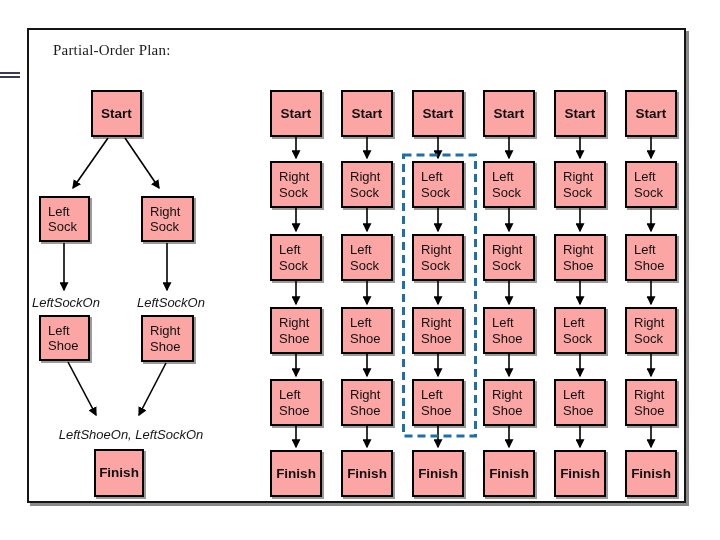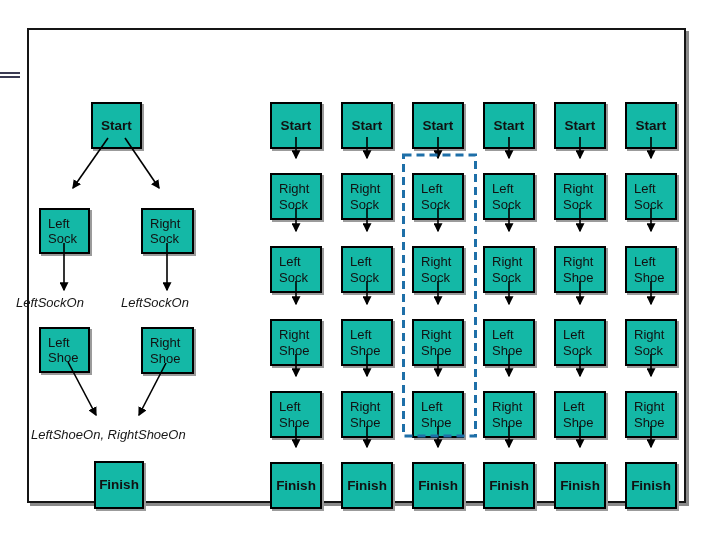--- a/index.html
+++ b/index.html
@@ -2,49 +2,50 @@
 <html><head>
 <meta charset="utf-8">
 <style>
   html,body{margin:0;padding:0;background:#fff;}
   .stage{position:relative;width:720px;height:540px;background:#ffffff;overflow:hidden;
          font-family:"Liberation Sans",sans-serif;color:#111;}
   .frame{position:absolute;left:27px;top:28px;width:659px;height:475px;box-sizing:border-box;
          border:2px solid #151515;background:#ffffff;box-shadow:3px 3px 0 #8a8a8a;}
   .title{position:absolute;font-family:"Liberation Serif",serif;font-size:15px;
          letter-spacing:.2px;color:#1b1b1b;white-space:nowrap;}
-  .box{position:absolute;box-sizing:border-box;border:2px solid #000;background:#14b8a6;
-       box-shadow:2px 2px 0 #9b9b9b;display:flex;font-size:13px;line-height:1.16;margin-top:12px;}
+  .box{position:absolute;box-sizing:border-box;border:2px solid #000;background:#fca5a5;
+       box-shadow:2px 2px 0 #9b9b9b;display:flex;font-size:13px;line-height:1.16;}
   .box.step{align-items:center;justify-content:flex-start;padding-left:7px;text-align:left;}
   .box.terminal{align-items:center;justify-content:center;font-weight:bold;font-size:13.5px;}
-  .annot{position:absolute;font-style:italic;font-size:13px;white-space:nowrap;
+  .annot{position:absolute;font-style:italic;font-size:13px;text-align:center;white-space:nowrap;
          color:#161616;}
   .edge-line{position:absolute;left:0;width:20px;height:2px;background:#3a3a52;}
   svg.overlay{position:absolute;left:0;top:0;width:720px;height:540px;pointer-events:none;}
 </style>
 </head>
 <body>
 
 <div class="stage">
   <div class="edge-line" style="top:72px"></div>
   <div class="edge-line" style="top:76px"></div>
 
   <div class="frame"></div>
 
+  <div class="title" style="left:53px;top:42px">Partial-Order Plan:</div>
 
   <div id="boxes">
       <div class="box terminal" style="left: 91px; top: 90px; width: 51px; height: 47px;">Start</div>
       <div class="box step" style="left: 39px; top: 196px; width: 51px; height: 46px;">Left Sock</div>
       <div class="box step" style="left: 141px; top: 196px; width: 53px; height: 46px;">Right Sock</div>
       <div class="box step" style="left: 39px; top: 315px; width: 51px; height: 46px;">Left Shoe</div>
       <div class="box step" style="left: 141px; top: 315px; width: 53px; height: 47px;">Right Shoe</div>
       <div class="box terminal" style="left: 94px; top: 449px; width: 50px; height: 48px;">Finish</div>
       <div class="annot" style="left: 16px; top: 295px; width: 100px;">LeftSockOn</div>
       <div class="annot" style="left: 121px; top: 295px; width: 100px;">LeftSockOn</div>
-      <div class="annot" style="left: 31px; top: 427px; width: 200px;">LeftShoeOn, RightShoeOn</div>
+      <div class="annot" style="left: 31px; top: 427px; width: 200px;">LeftShoeOn, LeftSockOn</div>
       <div class="box terminal" style="left: 270px; top: 90px; width: 52px; height: 47px;">Start</div>
       <div class="box step" style="left: 270px; top: 161px; width: 52px; height: 47px;">Right Sock</div>
       <div class="box step" style="left: 270px; top: 234px; width: 52px; height: 47px;">Left Sock</div>
       <div class="box step" style="left: 270px; top: 307px; width: 52px; height: 47px;">Right Shoe</div>
       <div class="box step" style="left: 270px; top: 379px; width: 52px; height: 47px;">Left Shoe</div>
       <div class="box terminal" style="left: 270px; top: 450px; width: 52px; height: 47px;">Finish</div>
       <div class="box terminal" style="left: 341px; top: 90px; width: 52px; height: 47px;">Start</div>
       <div class="box step" style="left: 341px; top: 161px; width: 52px; height: 47px;">Right Sock</div>
       <div class="box step" style="left: 341px; top: 234px; width: 52px; height: 47px;">Left Sock</div>
       <div class="box step" style="left: 341px; top: 307px; width: 52px; height: 47px;">Left Shoe</div>

